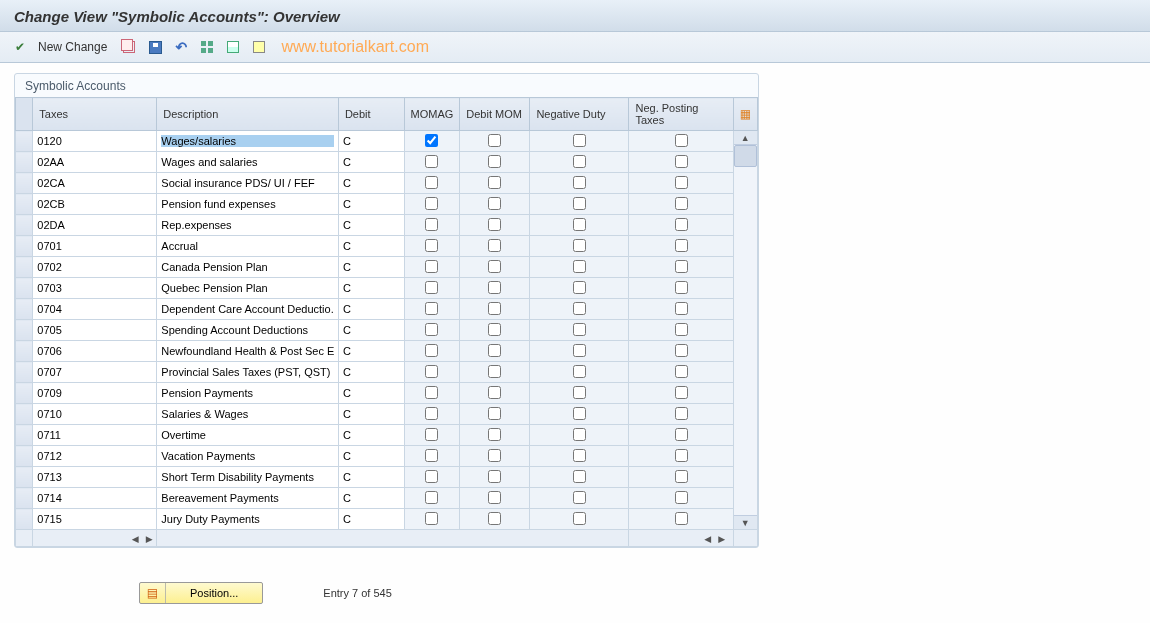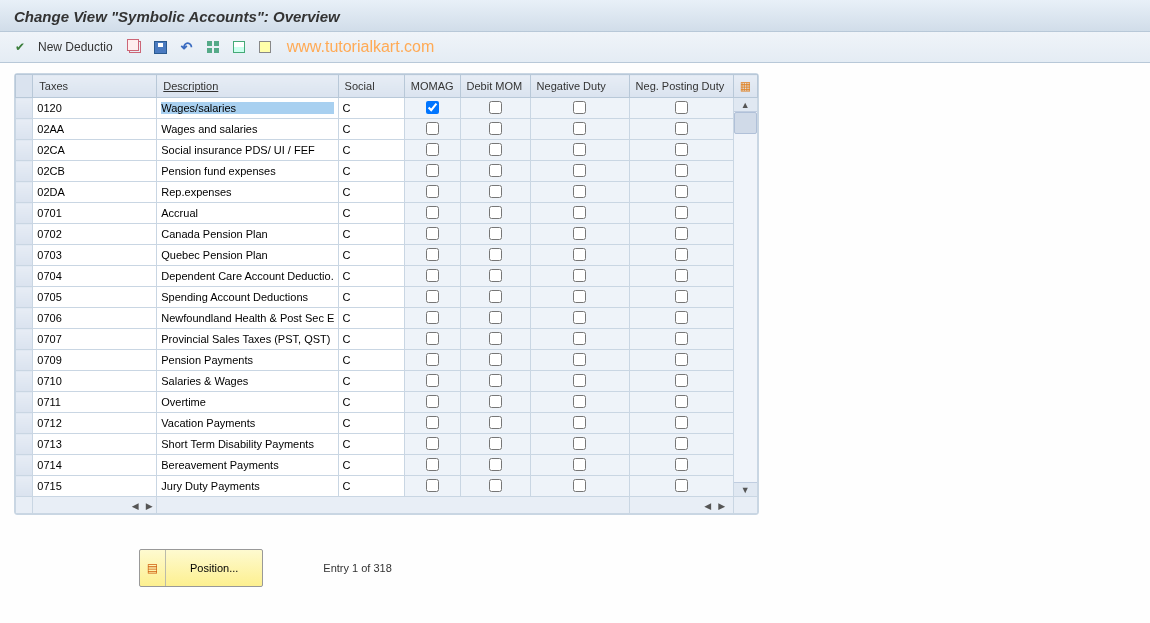--- a/index.html
+++ b/index.html
@@ -87,21 +87,21 @@
       vertical-align: top;
     }
     .cell-input {
       border: none; background: transparent; width: 100%;
       font-size: 11px; font-family: inherit; padding: 0;
     }
     .cell-input.selected { background: #a8d0f0; }
     input[type="checkbox"] { width: 13px; height: 13px; cursor: pointer; }
     
     .col-symac { width: 90px; }
-    .col-desc { width: 200px; text-decoration: underline; }
+    .col-desc { width: 200px; }
     .col-aatyp { width: 70px; }
     .col-momag { width: 55px; }
     .col-fixed { width: 75px; }
     .col-neg { width: 106px; }
     .col-negdebit { width: 113px; }
     
     
     .vscroll-top, .vscroll-bot {
       height: 14px; text-align: center; font-size: 9px;
       color: #555; background: #e0e8f2; cursor: pointer;
@@ -119,21 +119,21 @@
     .hscroll-arrows span { width: 14px; text-align: center; font-size: 9px; color: #555; cursor: pointer; }
     .hscroll-left { padding-left: 95px !important; }
     .hscroll-right { text-align: right; padding-right: 4px !important; }
     
     
     .footer { display: flex; align-items: center; gap: 60px; margin: 34px 0 0 125px; }
     .pos-btn {
       display: inline-flex; align-items: center;
       border: 1px solid #999; padding: 0;
       background: linear-gradient(to bottom, #fefad0, #fdf090);
-      font-size: 11px; cursor: pointer; height: 38px;
+      font-size: 11px; cursor: pointer; height: 22px;
       border-radius: 2px;
     }
     .pos-btn .icon-box {
       width: 26px; height: 100%; display: inline-flex;
       align-items: center; justify-content: center;
       border-right: 1px solid #bba; font-size: 12px;
     }
     .pos-btn .txt { padding: 0 24px; }
     .entry-txt { font-size: 11px; color: #333; }
     
@@ -158,21 +158,21 @@
 <body>
 
 <div class="title-bar">
   <h1>Change View "Symbolic Accounts": Overview</h1>
 </div>
 
 <div class="toolbar">
   <span class="tb-btn">
       <span class="ico-check"></span>
     </span>
-  <span class="tb-link">New Deductio</span>
+  <span class="tb-link">New Change</span>
   <span class="tb-btn">
       <span class="ico-copy"></span>
     </span>
   <span class="tb-btn">
       <span class="ico-save"></span>
     </span>
   <span class="tb-btn">
       <span class="ico-undo"></span>
     </span>
   <span class="tb-btn">
@@ -182,32 +182,33 @@
       <span class="ico-grid2"></span>
     </span>
   <span class="tb-btn">
       <span class="ico-grid3"></span>
     </span>
   <span class="watermark">www.tutorialkart.com</span>
 </div>
 
 <div class="content">
   <div class="group-box">
+    <div class="group-title">Symbolic Accounts</div>
     <div class="tbl-wrap">
       <table class="tbl">
         <thead>
           <tr>
             <th class="sel-col"></th>
             <th class="col-symac">Taxes</th>
             <th class="col-desc">Description</th>
-            <th class="col-aatyp">Social</th>
+            <th class="col-aatyp">Debit</th>
             <th class="col-momag">MOMAG</th>
             <th class="col-fixed">Debit MOM</th>
             <th class="col-neg">Negative Duty</th>
-            <th class="col-negdebit">Neg. Posting Duty</th>
+            <th class="col-negdebit">Neg. Posting Taxes</th>
             <th class="config-col"><span class="ico-config"></span></th>
           </tr>
         </thead>
         <tbody id="tbody">
             <tr>
               <td class="sel-cell"></td>
               <td><input class="cell-input" value="0120" style=""></td>
               <td><input class="cell-input selected" value="Wages/salaries" style=""></td>
               <td><input class="cell-input" value="C" style=""></td>
               <td class="chk-cell"><input type="checkbox" checked="" style=""></td>
@@ -424,15 +425,15 @@
     </div>
   </div>
 
   <div class="footer">
     <button class="pos-btn">
       <span class="icon-box">
           <span class="ico-pos"></span>
         </span>
       <span class="txt">Position...</span>
     </button>
-    <span class="entry-txt">Entry 1 of 318</span>
+    <span class="entry-txt">Entry 7 of 545</span>
   </div>
 </div>
 
 </body></html>

